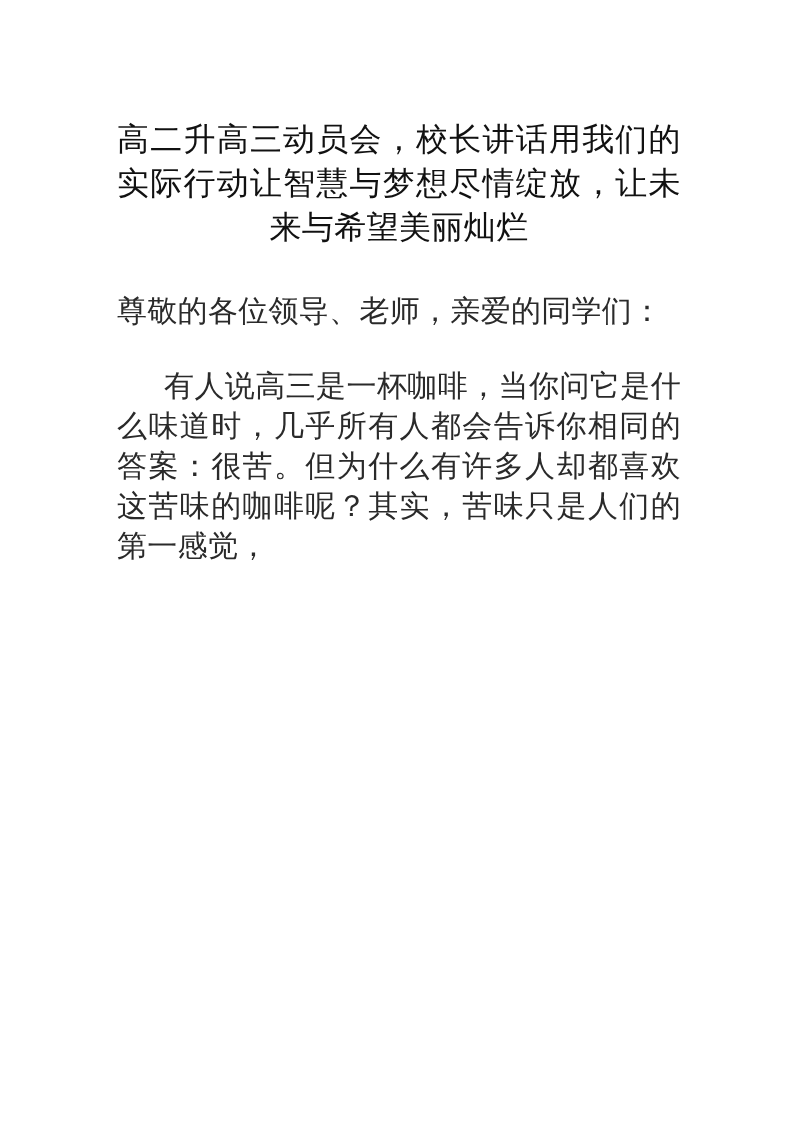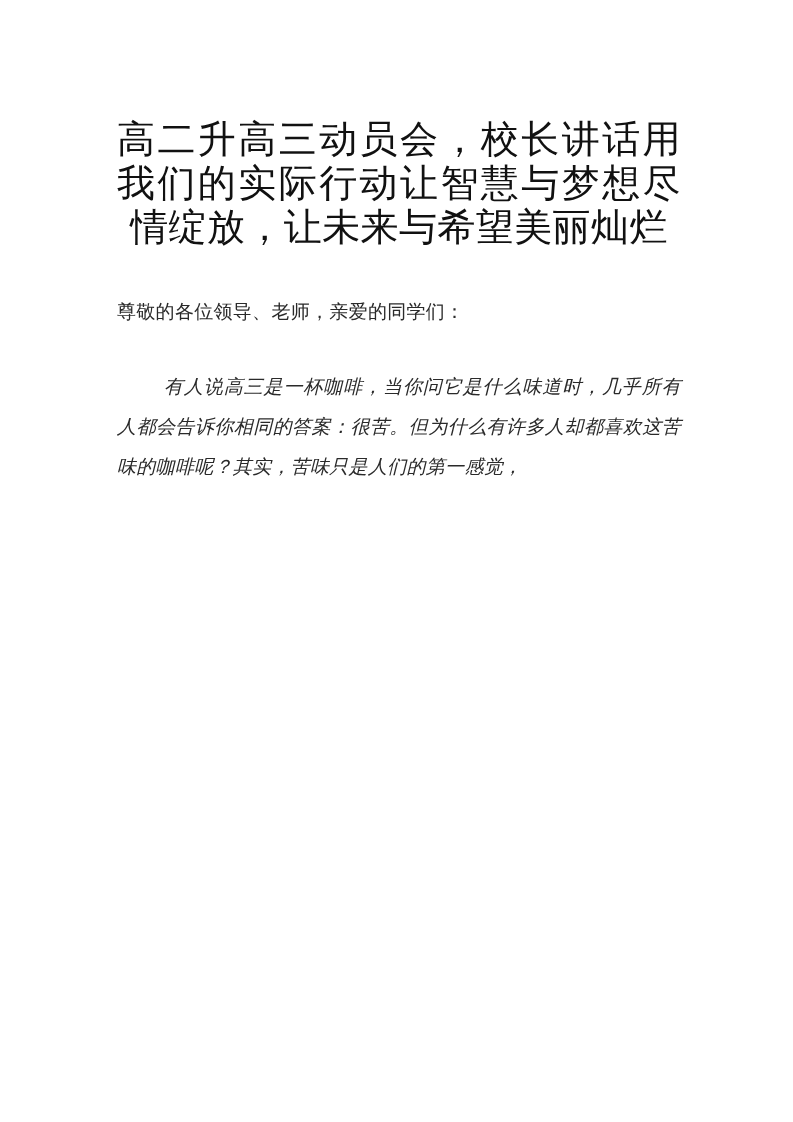--- a/index.html
+++ b/index.html
@@ -28,60 +28,59 @@
     position: absolute;
     left: 117px;
     top: 0;
     width: 564px;
   }
 
   
   .doc-title {
     margin: 0;
     padding-top: 117px;
-    font-size: 38px;
+    font-size: 32px;
     line-height: 44px;
     font-weight: 400;
     text-align: justify;
     text-align-last: center;
     letter-spacing: 0.4px;
     color: #111111;
     font-family: "DejaVu Serif", "Liberation Serif", serif;
     word-break: break-all;
   }
 
   
   .body-block {
     margin-top: 42px;
   }
 
   .para {
     margin: 0 0 35px 0;
-    font-size: 19px;
+    font-size: 30px;
     line-height: 40px;
     text-align: justify;
     text-align-last: left;
     text-justify: inter-ideograph;
     letter-spacing: 0.3px;
     color: #2a2a2a;
     word-break: break-all;
     font-family: "DejaVu Serif", "Liberation Serif", serif;
   }
 
   .para.indent {
     text-indent: 47px;
   }
 
   .para.no-indent {
     text-indent: 0;
   }
 
   .para:last-child {
     margin-bottom: 8px;
-    font-style: italic;
   }
 </style>
 </head>
 <body>
 
 <div class="page">
   <div class="content">
 
     <h1 class="doc-title">高二升高三动员会，校长讲话用我们的实际行动让智慧与梦想尽情绽放，让未来与希望美丽灿烂</h1>
 

